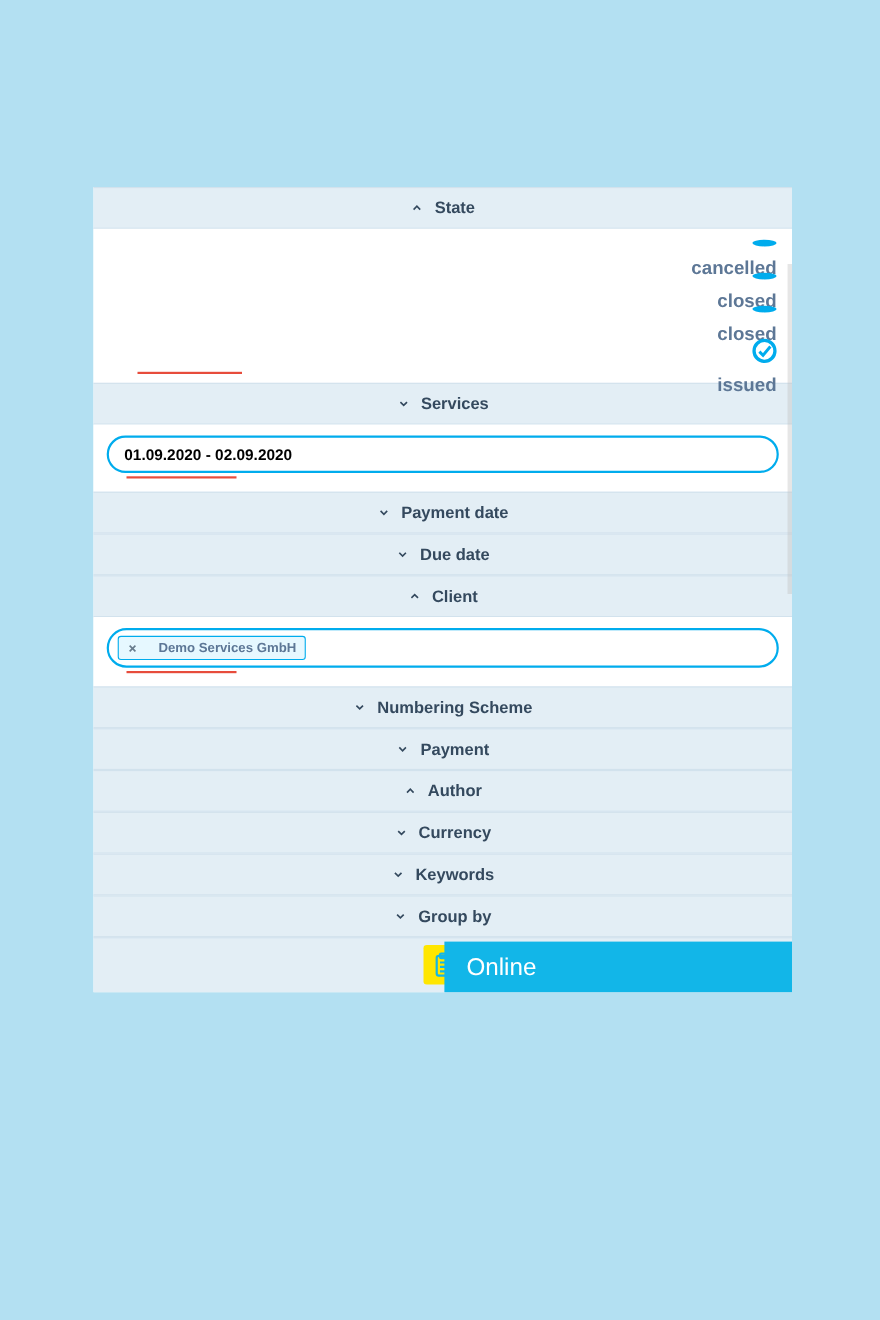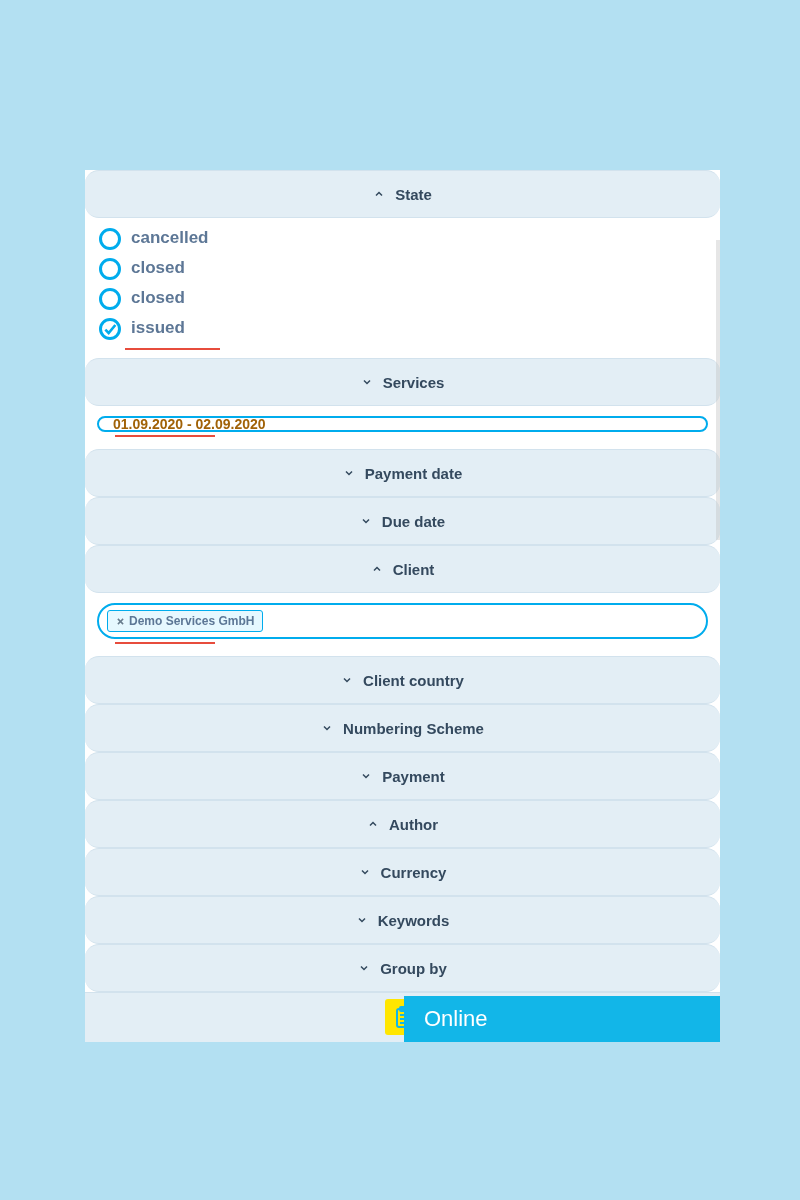--- a/index.html
+++ b/index.html
@@ -22,51 +22,51 @@
     top: 70px;
     width: 4px;
     height: 300px;
     background: #c0c0c0;
     opacity: .4;
   }
   .section-header {
     background: #e3eef5;
     border-top: 1px solid #d2e2ed;
     border-bottom: 1px solid #d2e2ed;
-    height: 48px;
+    height: 38px;
     display: flex;
     align-items: center;
     justify-content: center;
     width: 100%;
     cursor: pointer;
-    border-radius: 14px;
   }
   .section-header .hdr-inner {
     display: flex;
     align-items: center;
     gap: 10px;
     font-weight: 700;
     color: #34495e;
     font-size: 15px;
   }
   .chev { display: inline-block; line-height: 0; }
   .chev svg { width: 12px; height: 12px; }
   .state-body {
     background: #fff;
     padding: 10px 14px 8px 14px;
   }
   .radio-row {
     display: flex;
-    align-items: flex-start;
+    align-items: flex-end;
     gap: 10px;
     height: 30px;
     color: #5d7796;
     font-size: 17px;
     font-weight: 600;
     cursor: pointer;
+    flex-direction: column;
   }
   .radio-circle {
     width: 22px;
     height: 22px;
     border: 3px solid #00aced;
     border-radius: 50%;
     display: inline-flex;
     align-items: center;
     justify-content: center;
     background: #fff;
@@ -80,41 +80,41 @@
     margin-top: 0px;
     margin-left: 26px;
   }
   .body-white {
     background: #fff;
     padding: 10px 12px 12px 12px;
   }
   .pill-input {
     border: 2px solid #00aced;
     border-radius: 18px;
-    height: 16px;
+    height: 34px;
     display: flex;
     align-items: center;
     padding: 0 14px;
-    color: #a16207;
+    color: #000000;
     font-size: 14px;
     font-weight: 600;
   }
   .tag-input {
     border: 2px solid #00aced;
     border-radius: 18px;
     min-height: 36px;
     display: flex;
     align-items: center;
     padding: 4px 8px;
     gap: 6px;
   }
   .tag {
     display: inline-flex;
     align-items: center;
-    gap: 4px;
+    gap: 19px;
     background: #e6f8ff;
     border: 1px solid #00aced;
     border-radius: 3px;
     padding: 3px 8px;
     font-size: 12px;
     font-weight: 700;
     color: #5d7796;
   }
   .tag .x-icon {
     width: 9px; height: 9px;
@@ -268,30 +268,20 @@
         <svg class="x-icon" viewBox="0 0 24 24" fill="none" stroke="#34495e" stroke-width="4">
             <line x1="5" y1="5" x2="19" y2="19"></line>
             <line x1="19" y1="5" x2="5" y2="19"></line>
           </svg>
         <span>Demo Services GmbH</span>
       </span>
     </div>
     <div class="red-underline-input wide"></div>
   </div>
 
-  <div class="section-header">
-    <div class="hdr-inner">
-      <span class="chev">
-        <svg viewBox="0 0 24 24" fill="none" stroke="#34495e" stroke-width="3">
-            <polyline points="6 9 12 15 18 9"></polyline>
-          </svg>
-      </span>
-      <span>Client country</span>
-    </div>
-  </div>
 
   <div class="section-header">
     <div class="hdr-inner">
       <span class="chev">
         <svg viewBox="0 0 24 24" fill="none" stroke="#34495e" stroke-width="3">
             <polyline points="6 9 12 15 18 9"></polyline>
           </svg>
       </span>
       <span>Numbering Scheme</span>
     </div>

